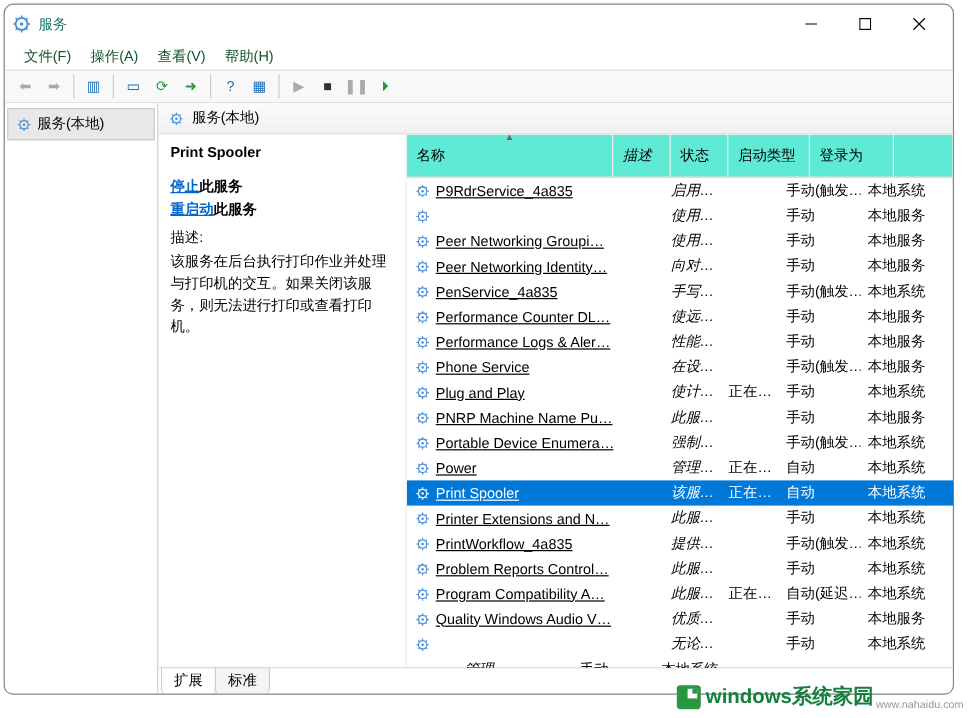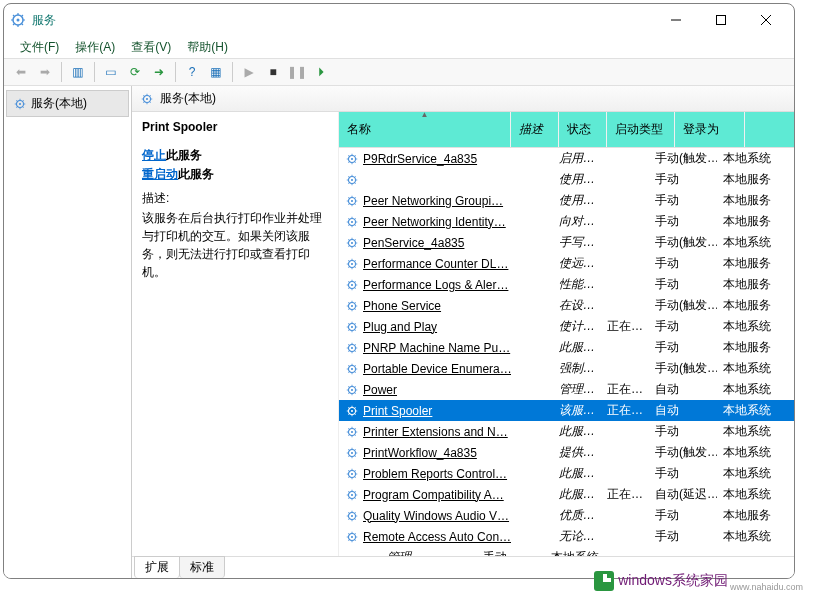--- a/index.html
+++ b/index.html
@@ -48,21 +48,21 @@
     .row .cell.c-logon { width: 70px; }
     .gear-icon { width: 14px; height: 14px; flex-shrink: 0; display: inline-flex; align-items: center; justify-content: center; }
     .gear-icon svg { width: 14px; height: 14px; }
     .tabs { height: 22px; display: flex; align-items: flex-end; padding-left: 2px; border-top: 1px solid #ddd; background: #fff; }
     .tab { padding: 2px 10px; border: 1px solid #ccc; border-bottom: none; background: #f4f4f4; font-size: 12px; border-radius: 0 0 4px 4px; margin-right: -1px; }
     .tab.active { background: #fff; }
     .watermark { position: absolute; bottom: 6px; right: 10px; display: flex; align-items: center; gap: 4px; }
     .watermark .logo { width: 20px; height: 20px; background: #2a9640; border-radius: 3px; position: relative; }
     .watermark .logo::before { content: ""; position: absolute; right: 3px; top: 3px; width: 8px; height: 8px; background: #fff; }
     .watermark .logo::after { content: ""; position: absolute; right: 3px; top: 3px; width: 4px; height: 4px; background: #2a9640; }
-    .watermark .text { font-size: 14px; color: #701a75; font-weight: normal; }
+    .watermark .text { font-size: 17px; color: #15803d; font-weight: bold; }
     .watermark .sub { font-size: 9px; color: #999; margin-left: -2px; margin-top: 12px; }
     .list-body::-webkit-scrollbar { width: 16px; }
     .list-body::-webkit-scrollbar-track { background: #f0f0f0; }
     .list-body::-webkit-scrollbar-thumb { background: #c0c0c0; }
   </style>
 </head>
 <body>
 
 <div class="window">
   <div class="titlebar">
@@ -458,21 +458,20 @@
               </div>
               <div class="row">
                 <div class="cell c-name">
                   <span class="gear-icon">
                     <svg viewBox="0 0 16 16">
                       <circle cx="8" cy="8" r="4" fill="none" stroke="#4a90d9" stroke-width="1.2"></circle>
                       <circle cx="8" cy="8" r="1.2" fill="#4a90d9"></circle>
                       <path d="M8 2v2M8 12v2M2 8h2M12 8h2M3.8 3.8l1.4 1.4M10.8 10.8l1.4 1.4M3.8 12.2l1.4-1.4M10.8 5.2l1.4-1.4" stroke="#4a90d9"></path>
                     </svg>
                   </span>
-                  <span>Remote Access Auto Con…</span>
                 </div>
                 <div class="cell c-desc">无论…</div>
                 <div class="cell c-status"></div>
                 <div class="cell c-start">手动</div>
                 <div class="cell c-logon">本地系统</div>
               </div>
               <div class="row">
                 <div class="cell c-desc">管理…</div>
                 <div class="cell c-status"></div>
                 <div class="cell c-start">手动</div>

